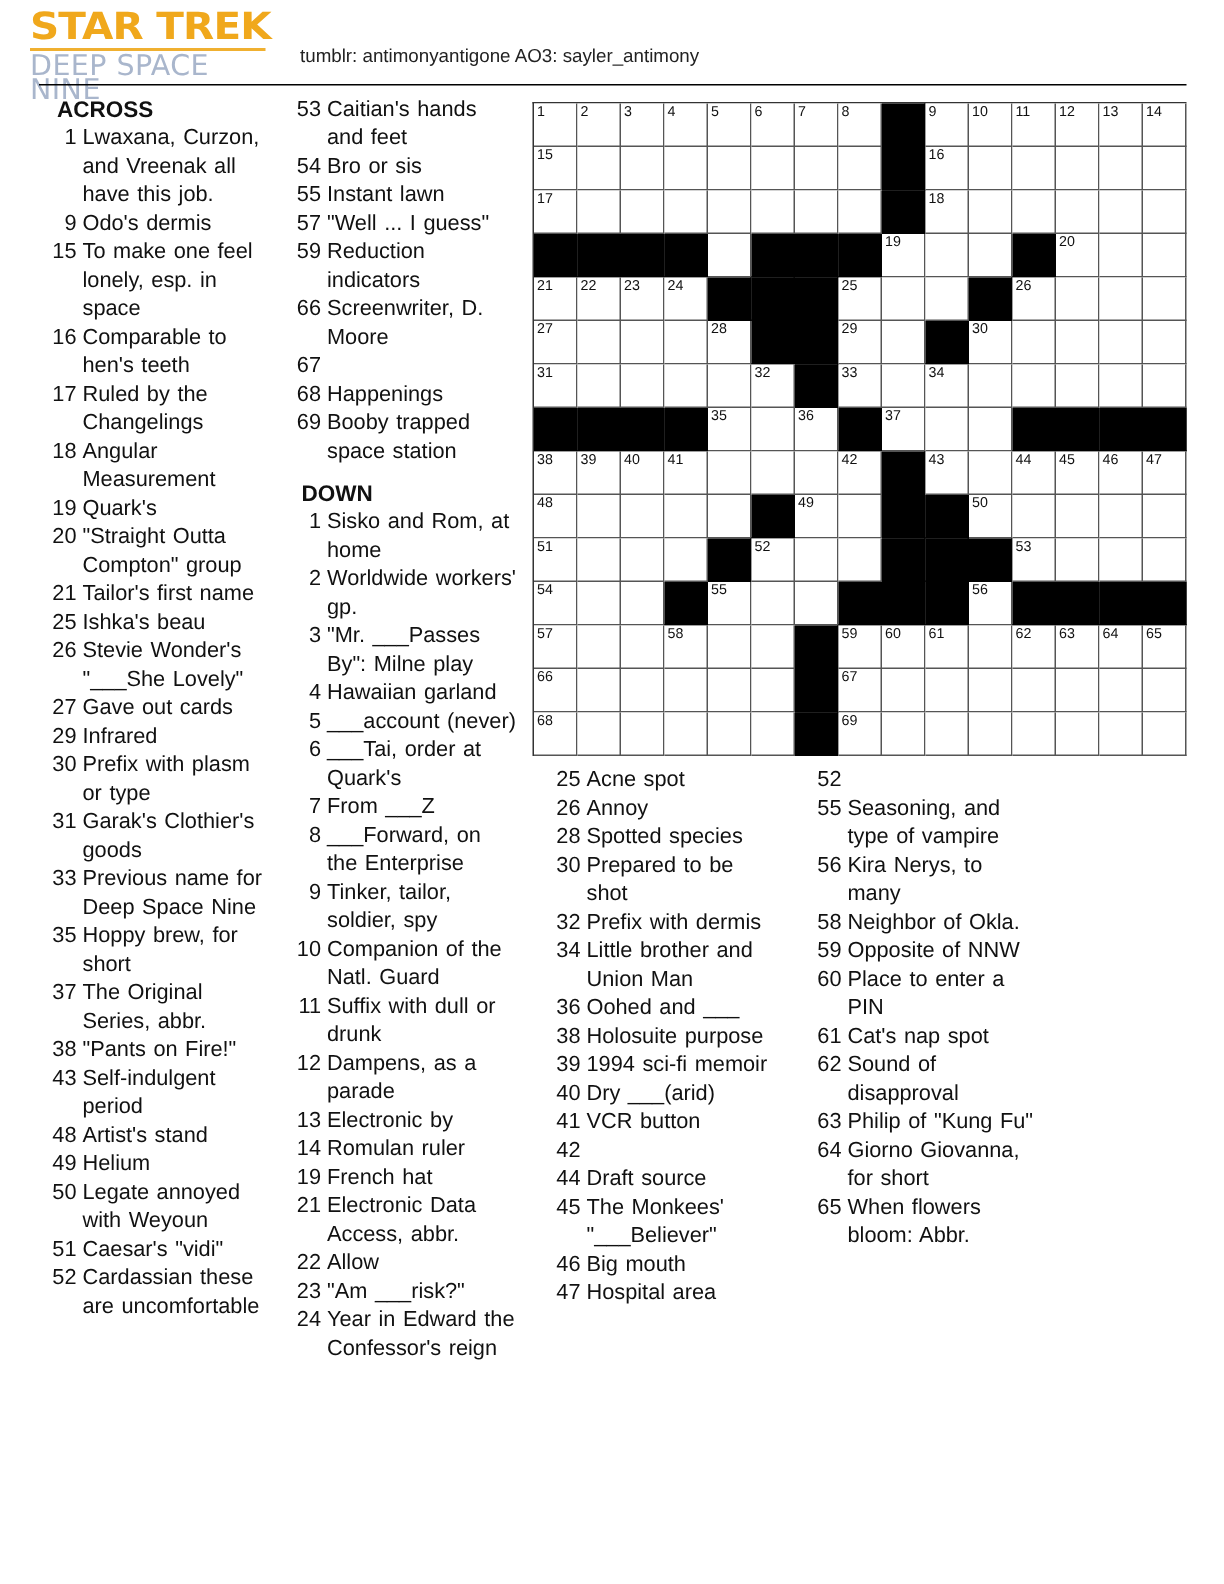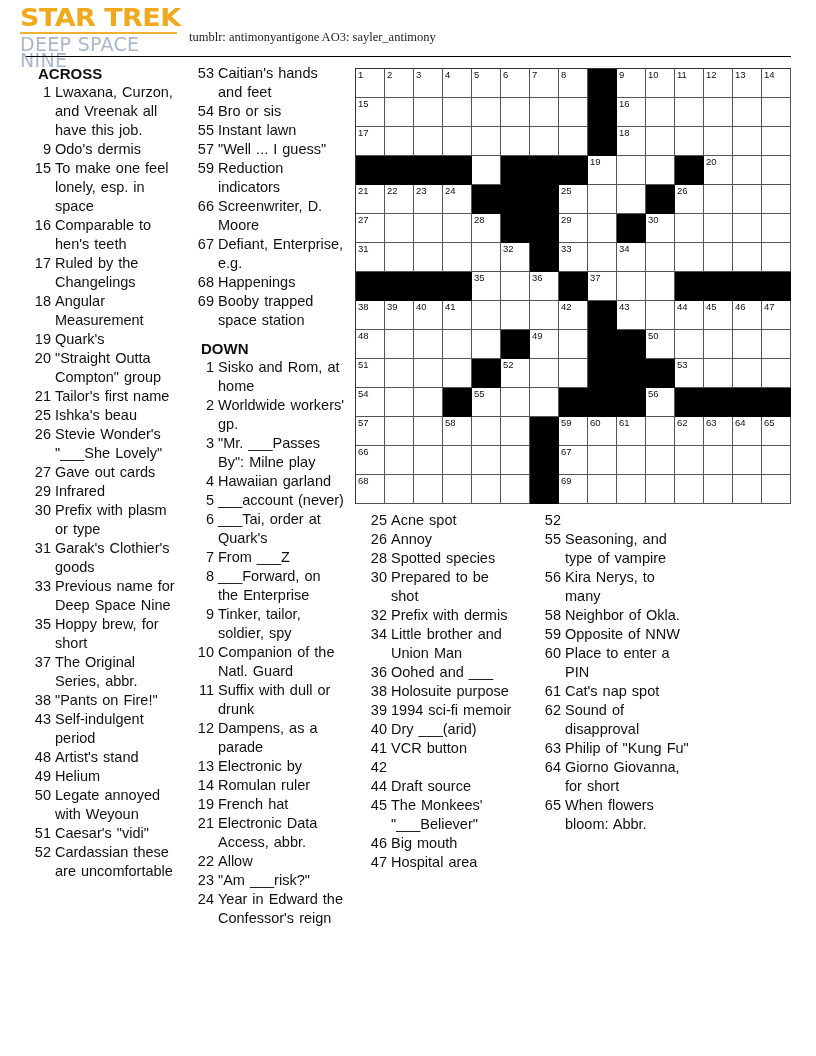--- a/index.html
+++ b/index.html
@@ -5,21 +5,21 @@
   * { box-sizing: border-box; margin: 0; padding: 0; }
   html, body { width: 816px; height: 1056px; background: #ffffff; overflow: hidden; }
   body { position: relative; font-family: "Liberation Sans", sans-serif; color: #111; }
 
   .logo { position: absolute; left: 20px; top: 6px; width: 160px; }
   .logo-top { font-family: "DejaVu Sans", sans-serif; font-weight: bold; font-size: 25px; line-height: 24px;
     letter-spacing: -0.5px; color: #f0a81c; transform: scaleX(1.08); transform-origin: left; font-style: normal; }
   .logo-rule { height: 2px; background: #f0b030; margin: 2px 0 2px 0; width: 157px; }
   .logo-bottom { font-family: "DejaVu Sans", sans-serif; font-size: 19px; line-height: 16px; color: #a9b6cc; letter-spacing: 0.3px; }
 
-  .credits { position: absolute; left: 189px; top: 30px; font-family: Liberation Serif, serif; font-size: 12.5px; color: #222; }
+  .credits { position: absolute; left: 200px; top: 30px; font-family: Liberation Sans, sans-serif; font-size: 12.5px; color: #222; }
   .header-rule { position: absolute; left: 26px; top: 56px; width: 765px; height: 1px; background: #000; }
 
   .col { position: absolute; font-size: 14.5px; line-height: 19px; }
   .col1 { left: 33px; top: 64px; width: 148px; }
   .col2 { left: 196px; top: 64px; width: 148px; }
   .col3 { left: 369px; top: 511px; width: 150px; }
   .col4 { left: 543px; top: 511px; width: 150px; }
 
   .section-title { font-weight: bold; font-size: 15px; line-height: 19px; font-family: "Liberation Sans", sans-serif; margin-left: 5px; }
   .col2 .section-title.down { margin-top: 9px; margin-left: 5px; }
@@ -173,21 +173,20 @@
       <div class="clue">
         <span class="num">59</span>
         <span class="text">Reduction indicators</span>
       </div>
       <div class="clue">
         <span class="num">66</span>
         <span class="text">Screenwriter, D. Moore</span>
       </div>
       <div class="clue">
         <span class="num">67</span>
-        <span class="text">Defiant, Enterprise, e.g.</span>
       </div>
       <div class="clue">
         <span class="num">68</span>
         <span class="text">Happenings</span>
       </div>
       <div class="clue">
         <span class="num">69</span>
         <span class="text">Booby trapped space station</span>
       </div>
     </div>

